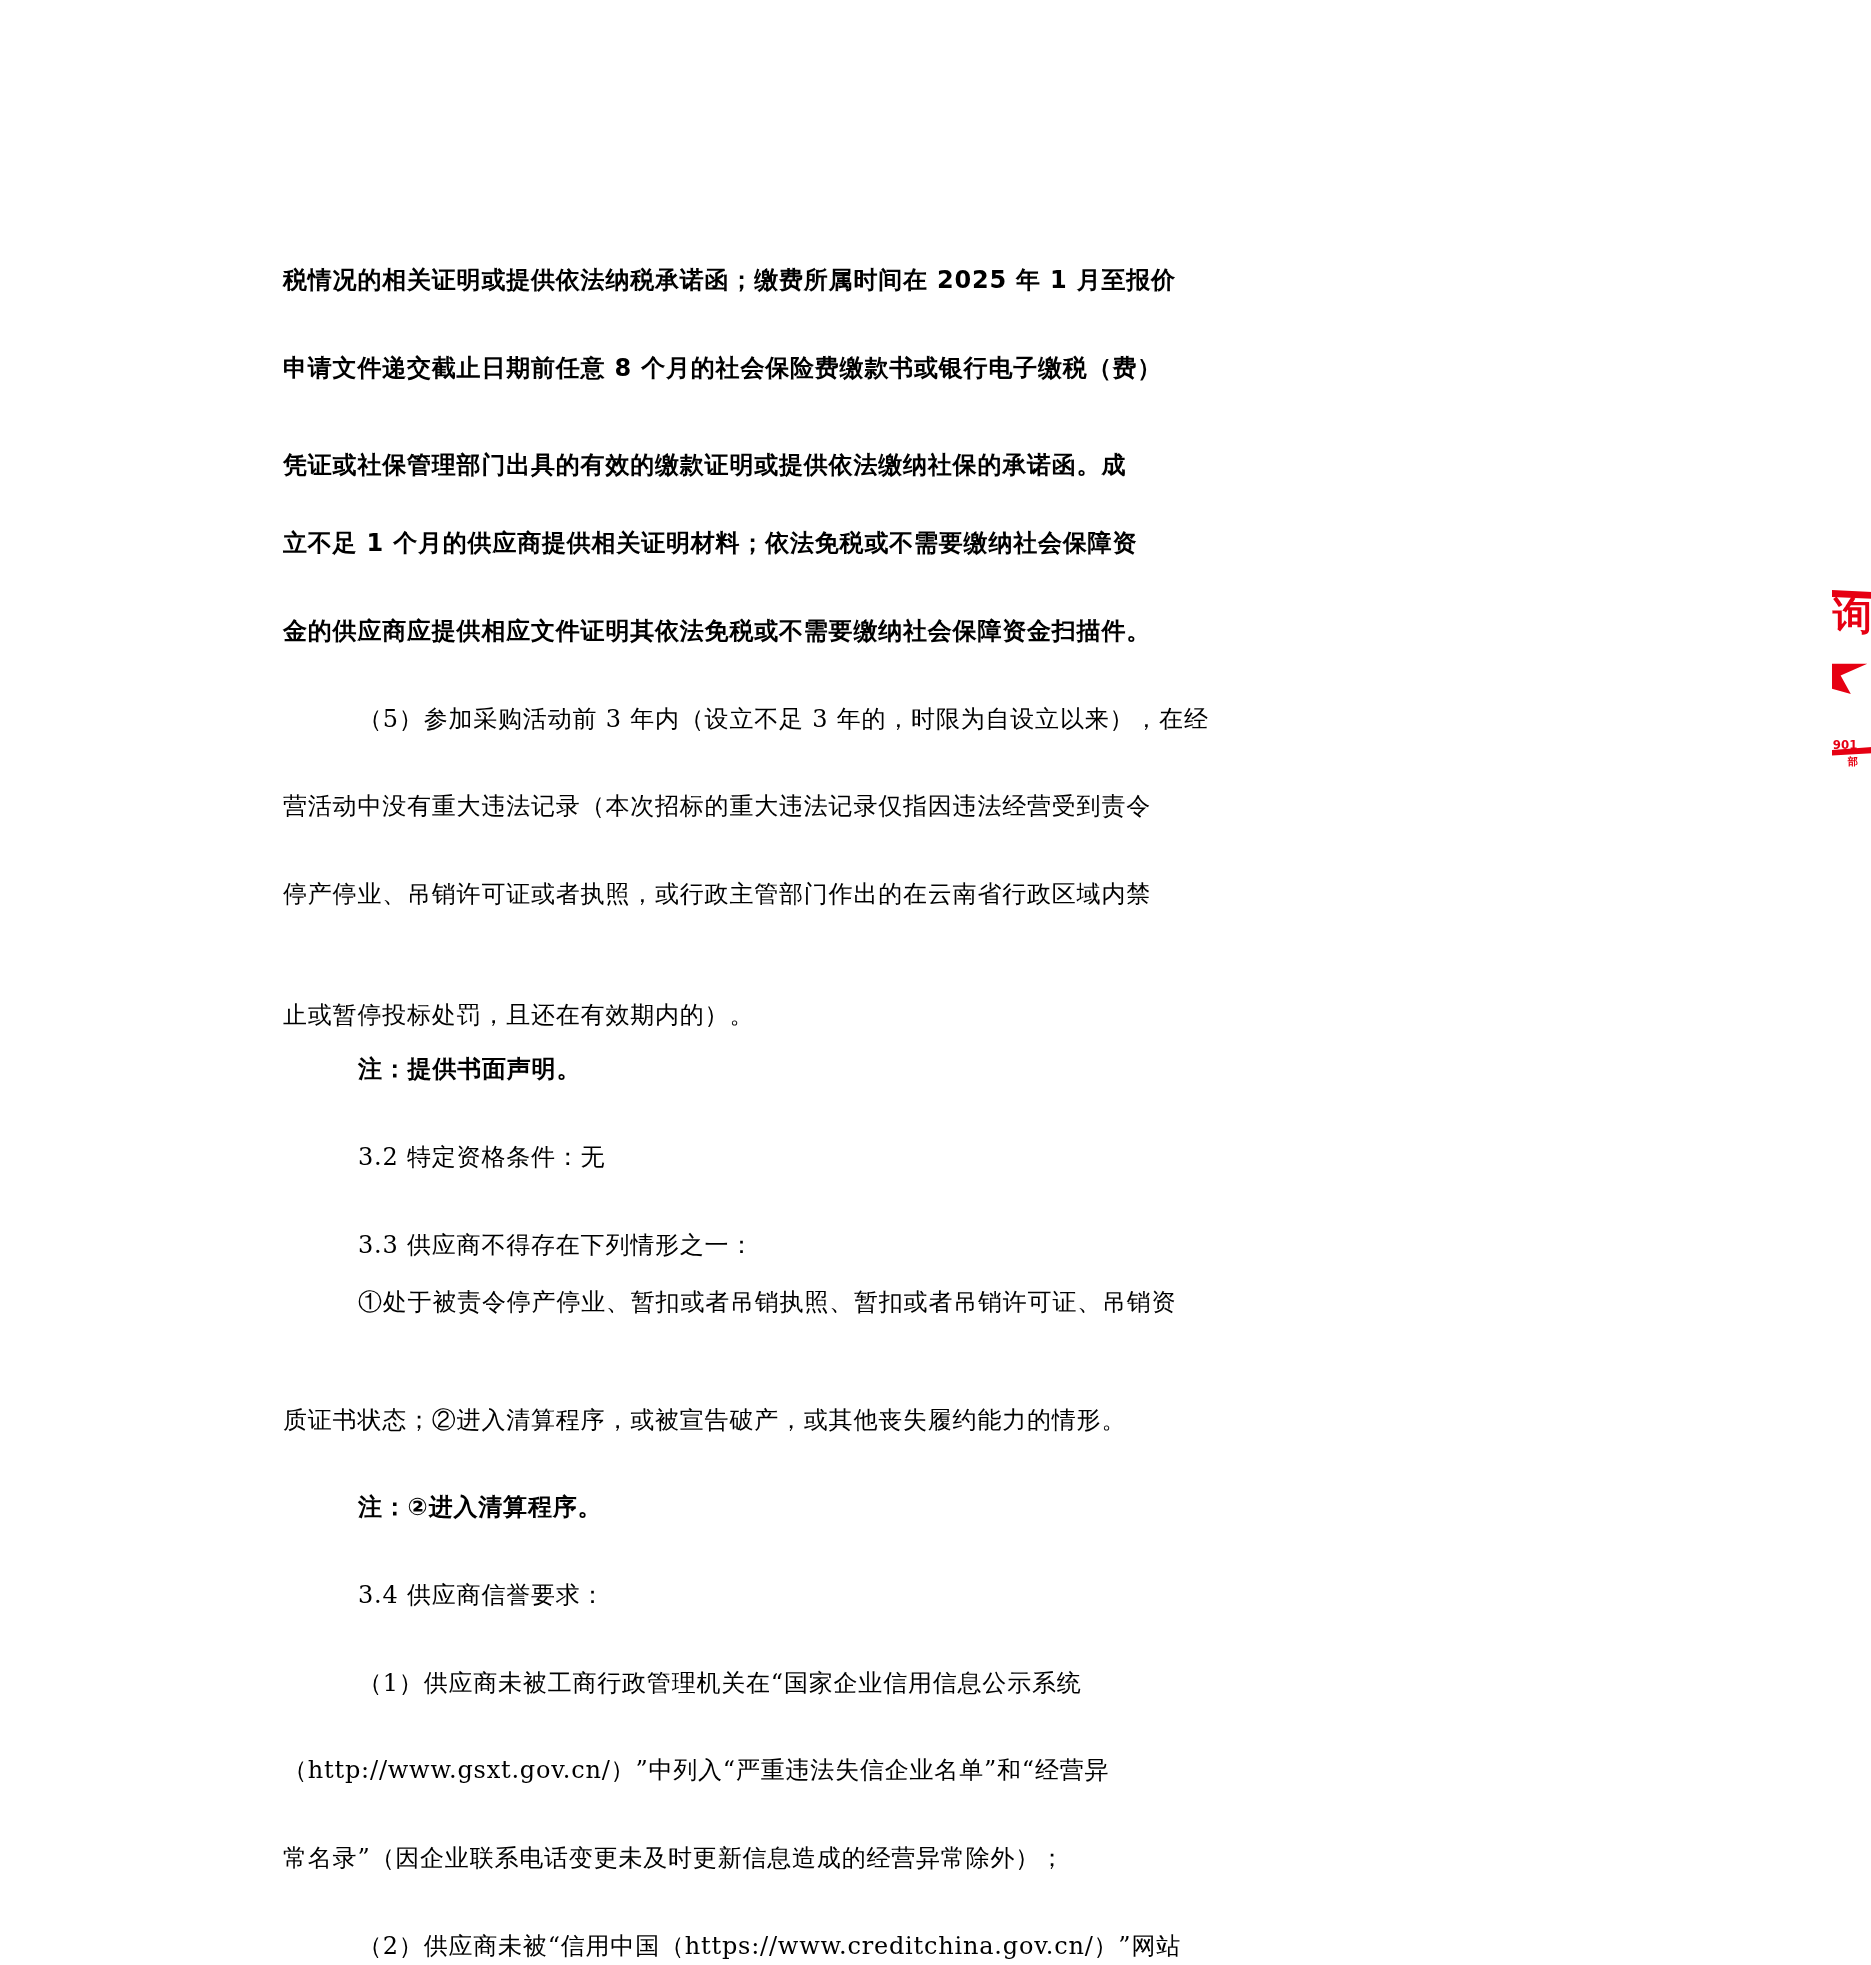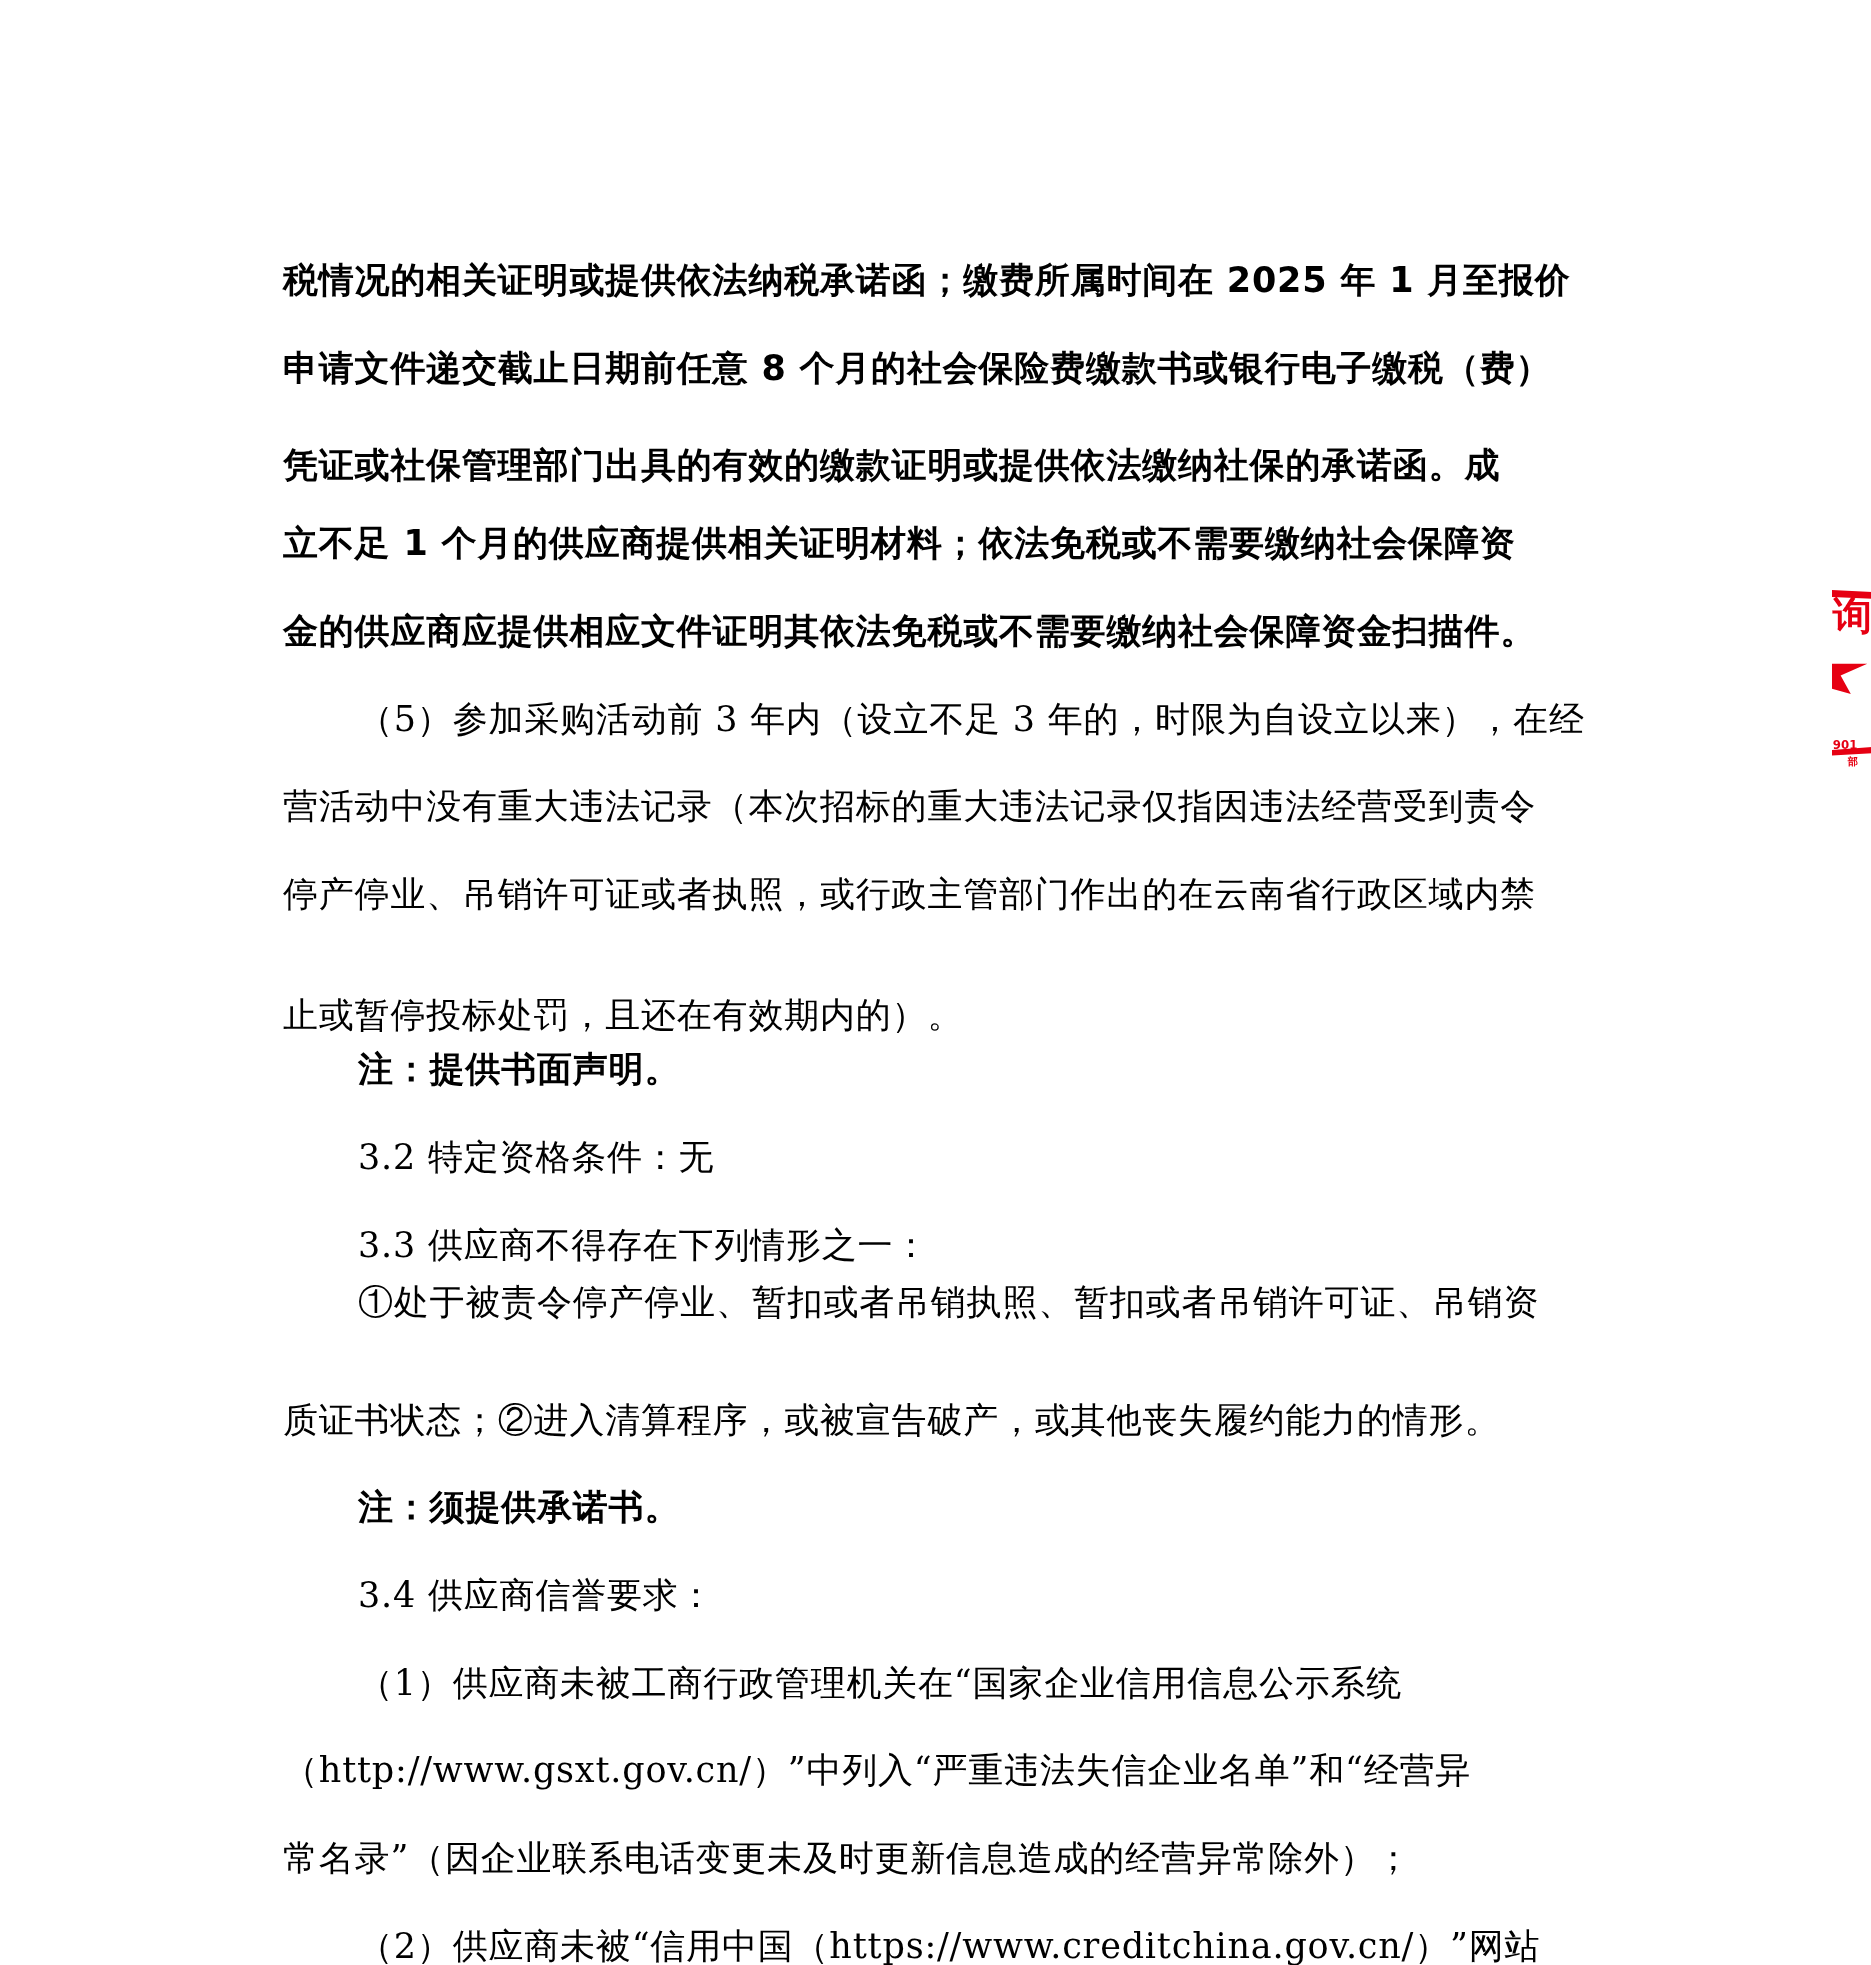--- a/index.html
+++ b/index.html
@@ -4,21 +4,21 @@
 <style>
   html, body { margin: 0; padding: 0; background: #ffffff; }
   body {
     width: 1872px; height: 2647px; position: relative; overflow: hidden;
     font-family: "DejaVu Serif", "Liberation Serif", serif;
     color: #000000;
   }
   .page { position: absolute; left: 0; top: 0; width: 1872px; height: 2647px; }
   .line {
     position: absolute; left: 283px; width: 1305px;
-    font-size: 35px; line-height: 47px; white-space: nowrap;
+    font-size: 24px; line-height: 47px; white-space: nowrap;
     letter-spacing: 0.8px;
   }
   .bold { font-weight: bold; font-family: "DejaVu Sans", "Liberation Sans", sans-serif; }
   .indent { left: 358px; }
   .seal { position: absolute; left: 1832px; top: 570px; width: 40px; height: 393px; }
 </style>
 </head>
 <body>
 
 <div class="page">
@@ -31,21 +31,21 @@
   <div class="line indent" style="top:696px">（5）参加采购活动前 3 年内（设立不足 3 年的，时限为自设立以来），在经</div>
   <div class="line" style="top:783px">营活动中没有重大违法记录（本次招标的重大违法记录仅指因违法经营受到责令</div>
   <div class="line" style="top:871px">停产停业、吊销许可证或者执照，或行政主管部门作出的在云南省行政区域内禁</div>
   <div class="line" style="top:992px">止或暂停投标处罚，且还在有效期内的）。</div>
 
   <div class="line bold indent" style="top:1046px">注：提供书面声明。</div>
   <div class="line indent" style="top:1134px">3.2 特定资格条件：无</div>
   <div class="line indent" style="top:1222px">3.3 供应商不得存在下列情形之一：</div>
   <div class="line indent" style="top:1279px">①处于被责令停产停业、暂扣或者吊销执照、暂扣或者吊销许可证、吊销资</div>
   <div class="line" style="top:1397px">质证书状态；②进入清算程序，或被宣告破产，或其他丧失履约能力的情形。</div>
-  <div class="line bold indent" style="top:1484px">注：须提供承诺书。</div>
+  <div class="line bold indent" style="top:1484px">注：②进入清算程序。</div>
   <div class="line indent" style="top:1572px">3.4 供应商信誉要求：</div>
 
   <div class="line indent" style="top:1660px">（1）供应商未被工商行政管理机关在“国家企业信用信息公示系统</div>
   <div class="line" style="top:1747px">（http://www.gsxt.gov.cn/）”中列入“严重违法失信企业名单”和“经营异</div>
   <div class="line" style="top:1835px">常名录”（因企业联系电话变更未及时更新信息造成的经营异常除外）；</div>
   <div class="line indent" style="top:1923px">（2）供应商未被“信用中国（https://www.creditchina.gov.cn/）”网站</div>
 
   <svg class="seal" viewBox="0 0 102 1000">
     <path d="M0 50 L102 55 L102 72 L0 68 Z" fill="#e60012"></path>
     <text x="2" y="150" font-size="100" font-weight="bold" fill="#e60012" font-family="DejaVu Sans, sans-serif">询</text>

